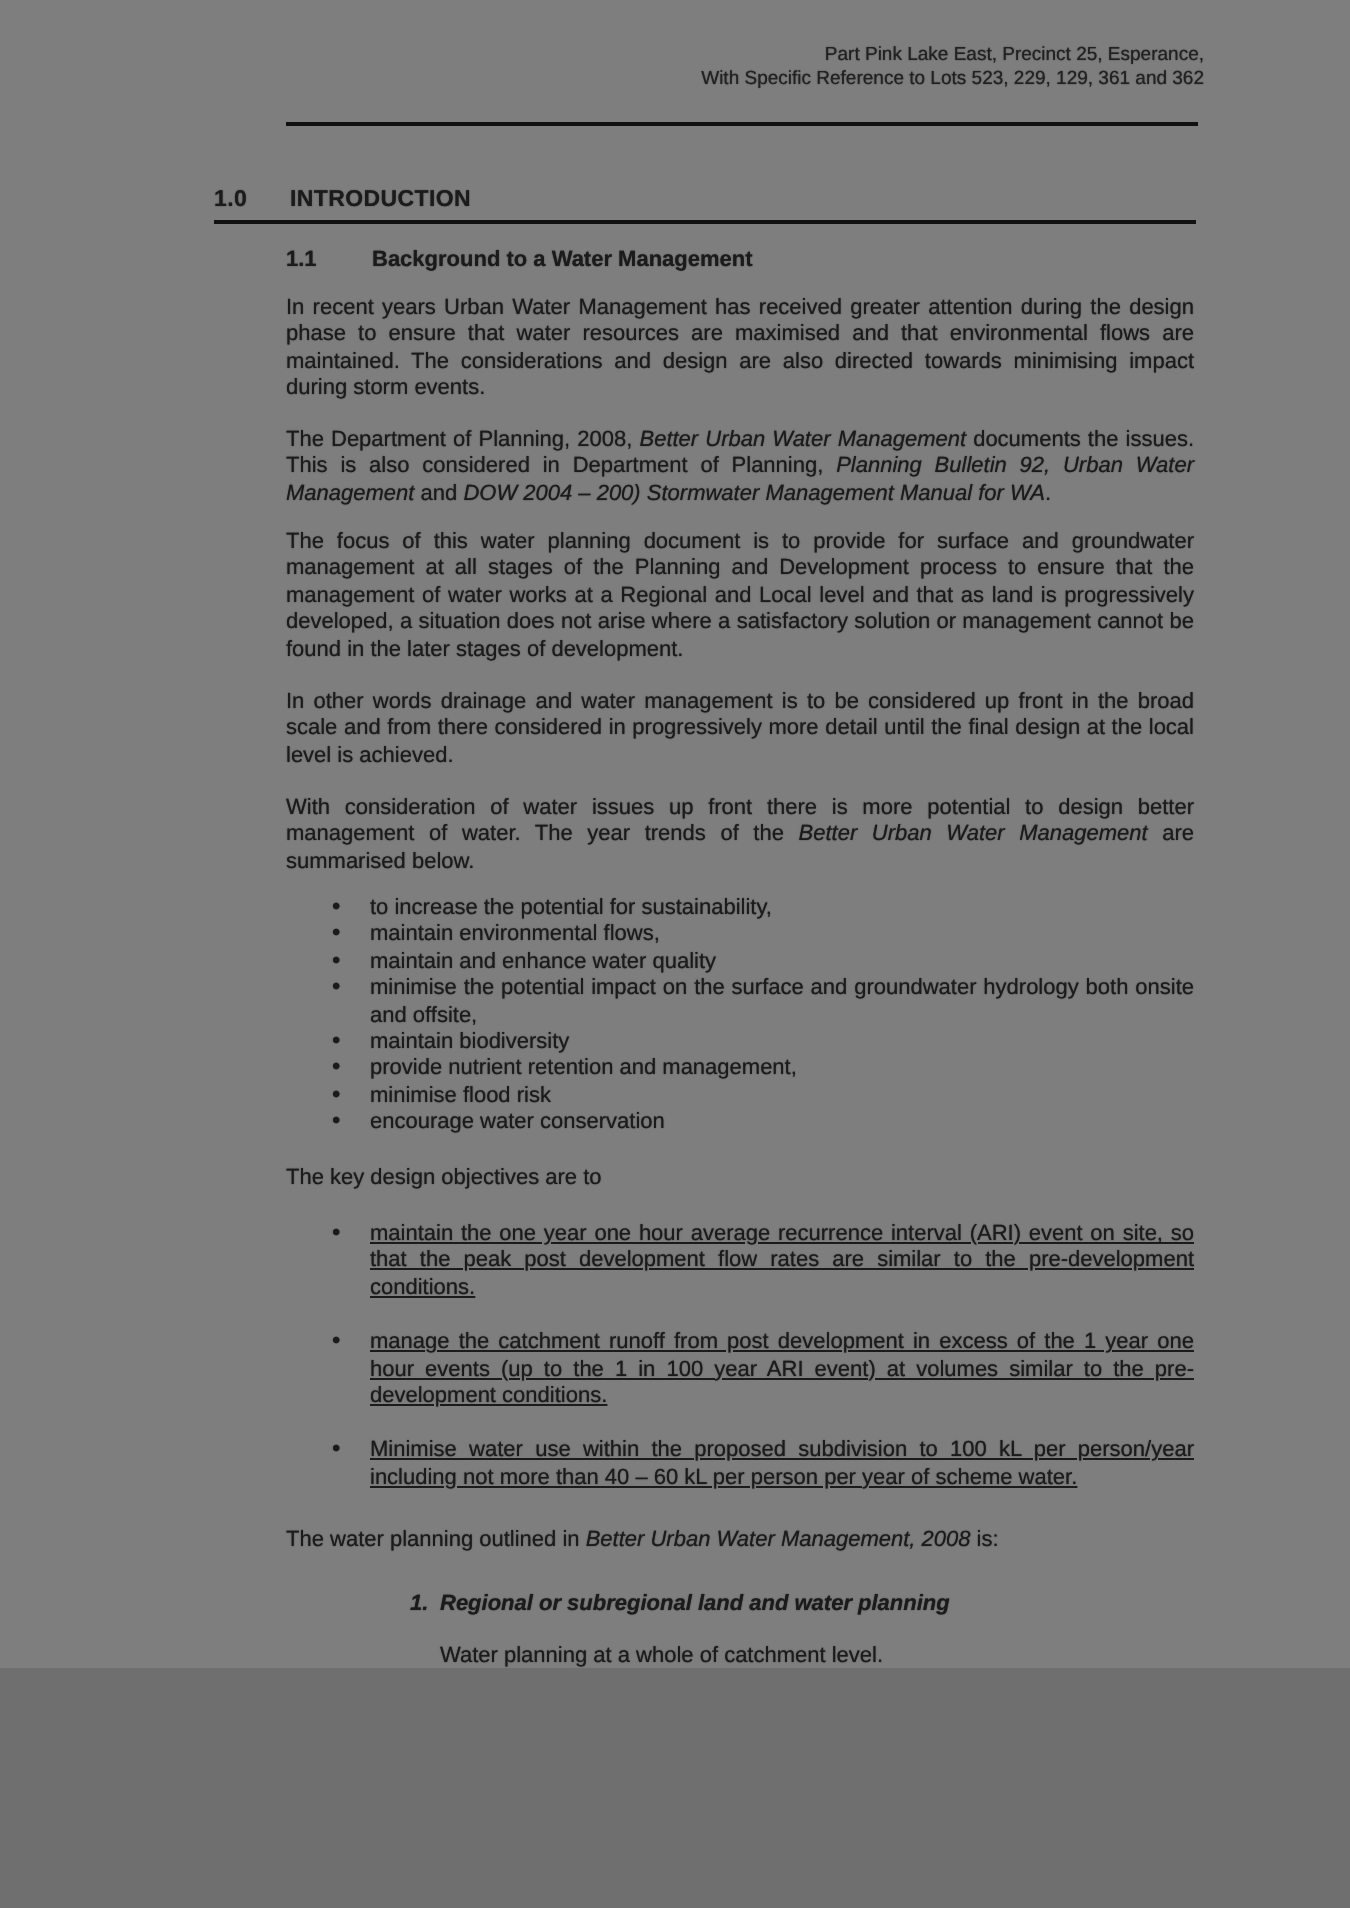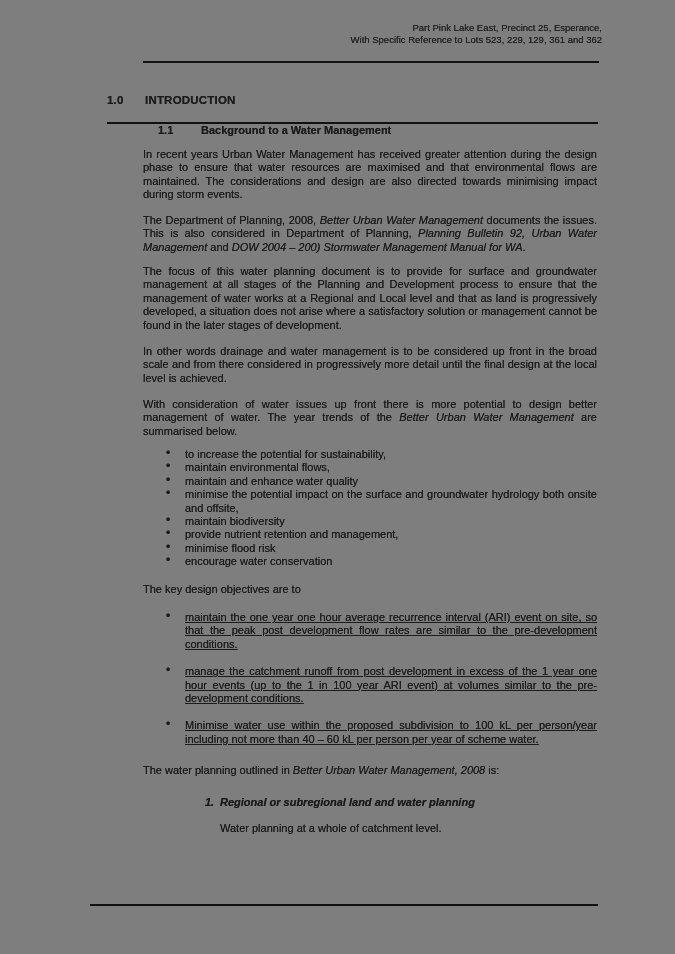--- a/index.html
+++ b/index.html
@@ -3,21 +3,21 @@
 <meta charset="utf-8">
 <style>
   html, body {
     margin: 0;
     padding: 0;
     background: #6f6f6f;
   }
   .page {
     position: relative;
     width: 675px;
-    height: 954px;
+    height: 834px;
     background: #7e7e7e;
     font-family: "Liberation Sans", "DejaVu Sans", sans-serif;
     color: #1b1b1b;
     overflow: hidden;
     text-shadow: 0 0 0.6px rgba(25,25,25,0.85);
   }
   .header {
     position: absolute;
     top: 22px;
     left: 0;
@@ -36,33 +36,33 @@
     background: #111;
   }
   .h1 {
     position: absolute;
     top: 94px;
     left: 107px;
     width: 491px;
     font-size: 11.5px;
     font-weight: bold;
     border-bottom: 2px solid #111;
-    padding-bottom: 16px;
+    padding-bottom: 4px;
     letter-spacing: 0.2px;
   }
   .h1 .num { display: inline-block; width: 38px; }
   .h2 {
     position: absolute;
     top: 124px;
     left: 143px;
     width: 454px;
     font-size: 11px;
     font-weight: bold;
   }
-  .h2 .num { display: inline-block; width: 43px; margin-left: 15px; }
+  .h2 .num { display: inline-block; width: 43px; }
   .body-text {
     position: absolute;
     left: 143px;
     width: 454px;
     font-size: 11px;
     line-height: 13.4px;
     text-align: justify;
     margin: 0;
   }
   .p1 { top: 148px; }

